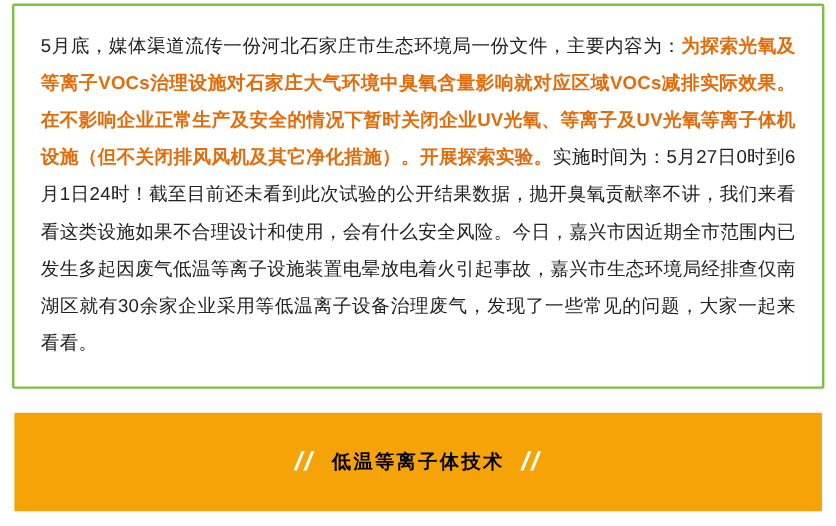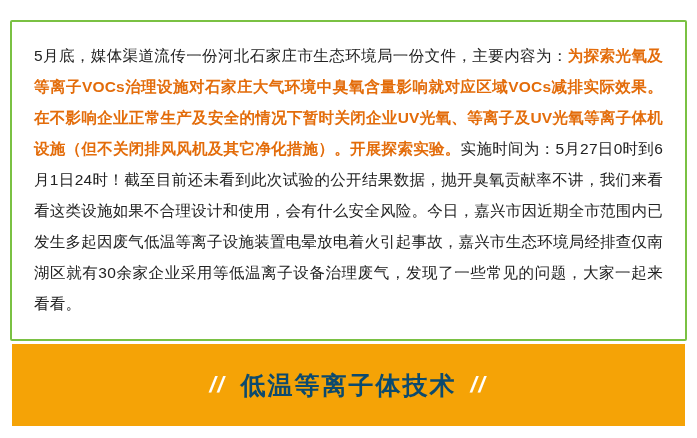--- a/index.html
+++ b/index.html
@@ -16,21 +16,21 @@
   #page {
     position: relative;
     width: 697px;
     height: 438px;
     background: #ffffff;
     box-sizing: border-box;
   }
   .article-card {
     position: absolute;
     left: 10px;
-    top: 20px;
+    top: 3px;
     width: 677px;
     box-sizing: border-box;
     border: 2px solid #7ac143;
     border-radius: 2px;
     background: #ffffff;
     padding: 18px 22px 20px 22px;
   }
   .para {
     margin: 0;
     font-size: 15.5px;
@@ -63,22 +63,22 @@
   }
   .slashes {
     color: #ffffff;
     font-size: 22px;
     font-weight: bold;
     letter-spacing: 2px;
     transform: skewX(-12deg);
     display: inline-block;
   }
   .banner-title {
-    color: #0c4a6e;
-    font-size: 25px;
+    color: #000000;
+    font-size: 16px;
     font-weight: bold;
     letter-spacing: 2px;
   }
 </style>
 </head>
 <body>
 
 <div id="page">
 
   <div class="article-card">

